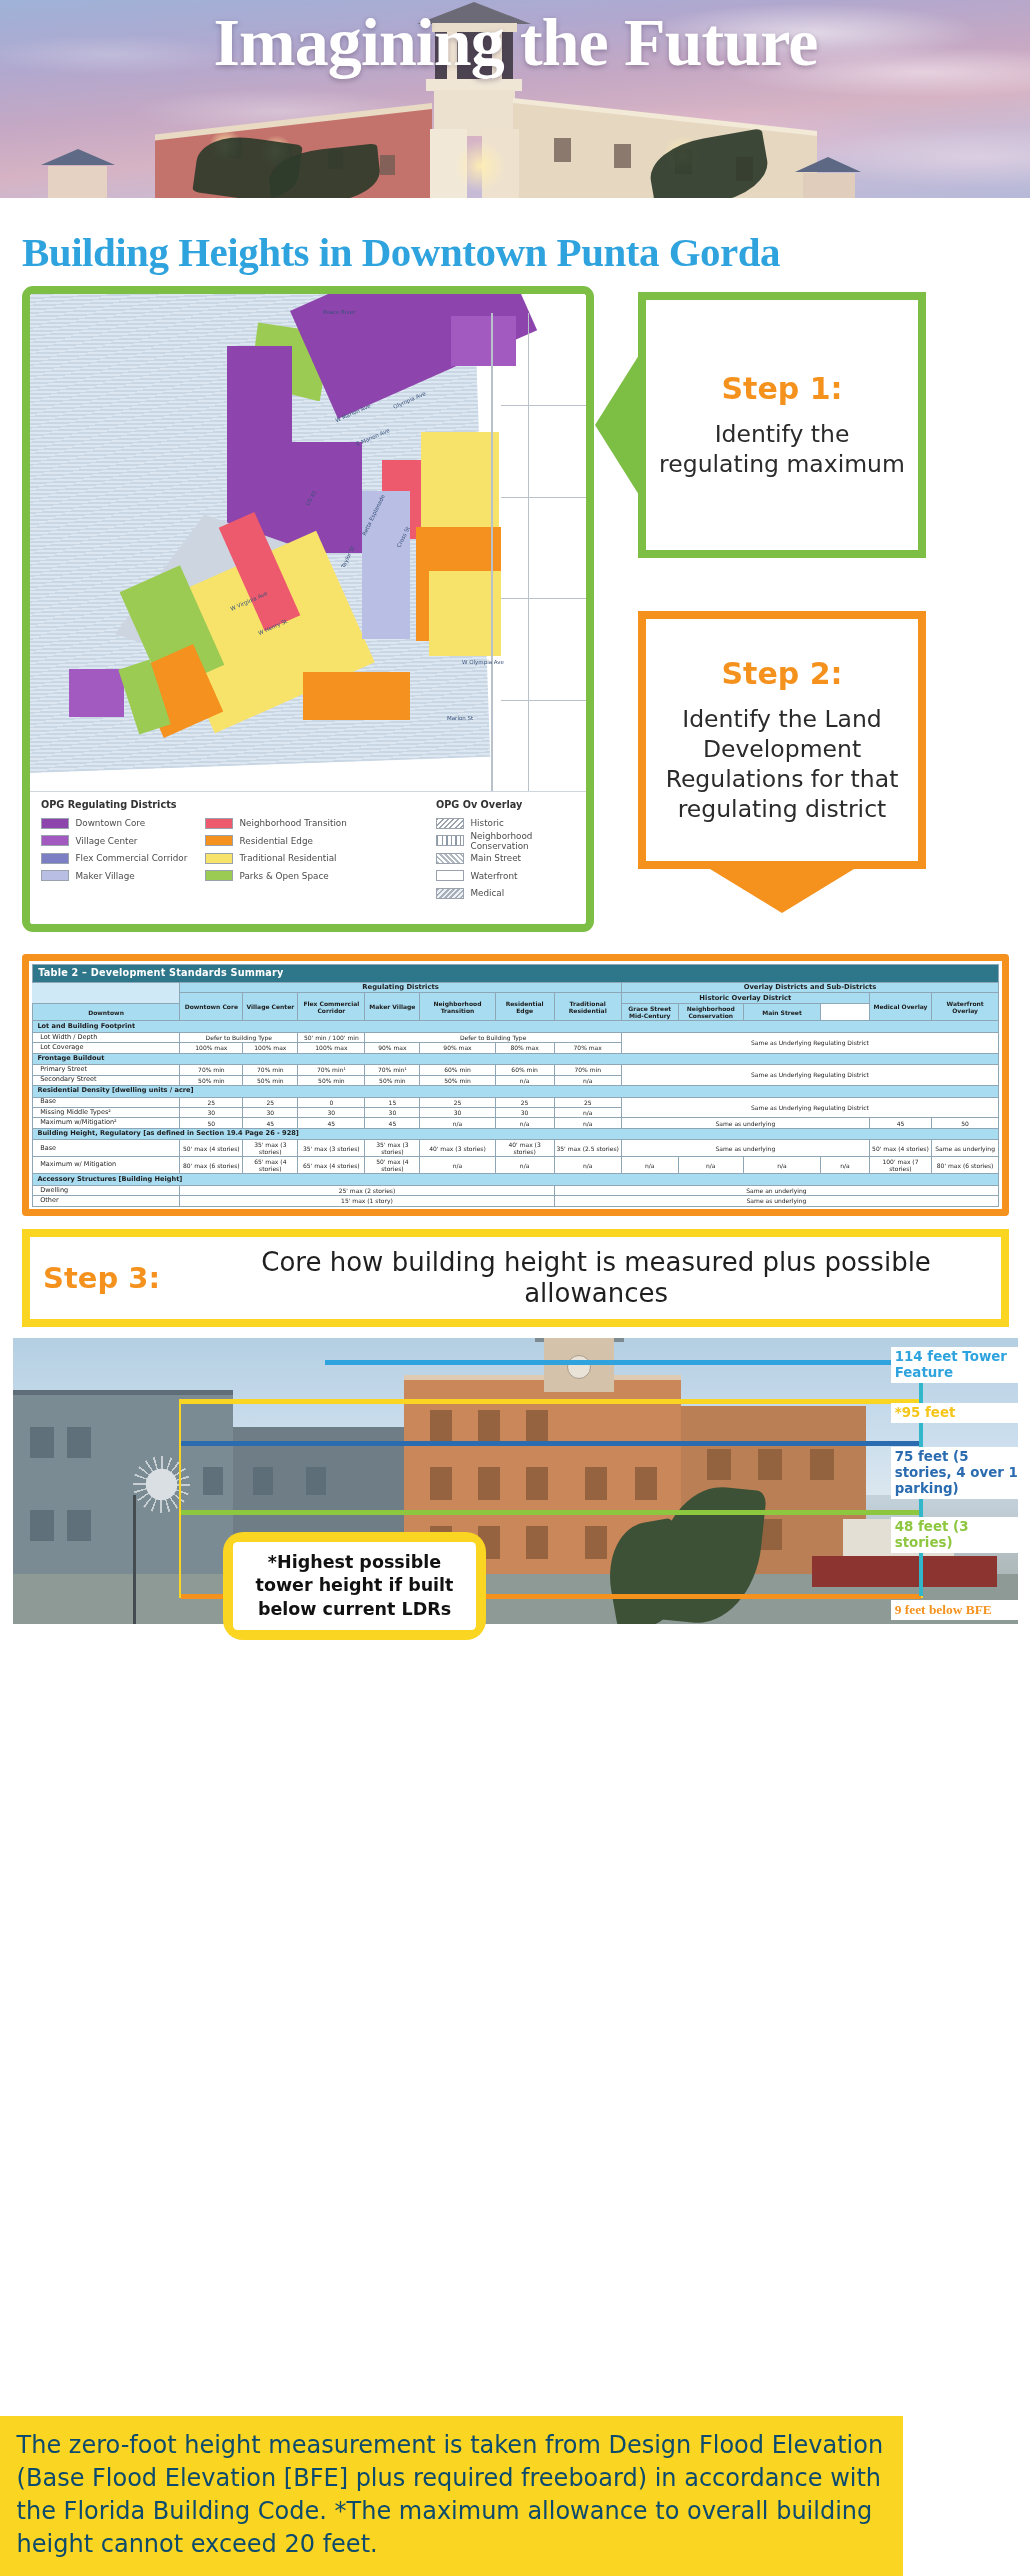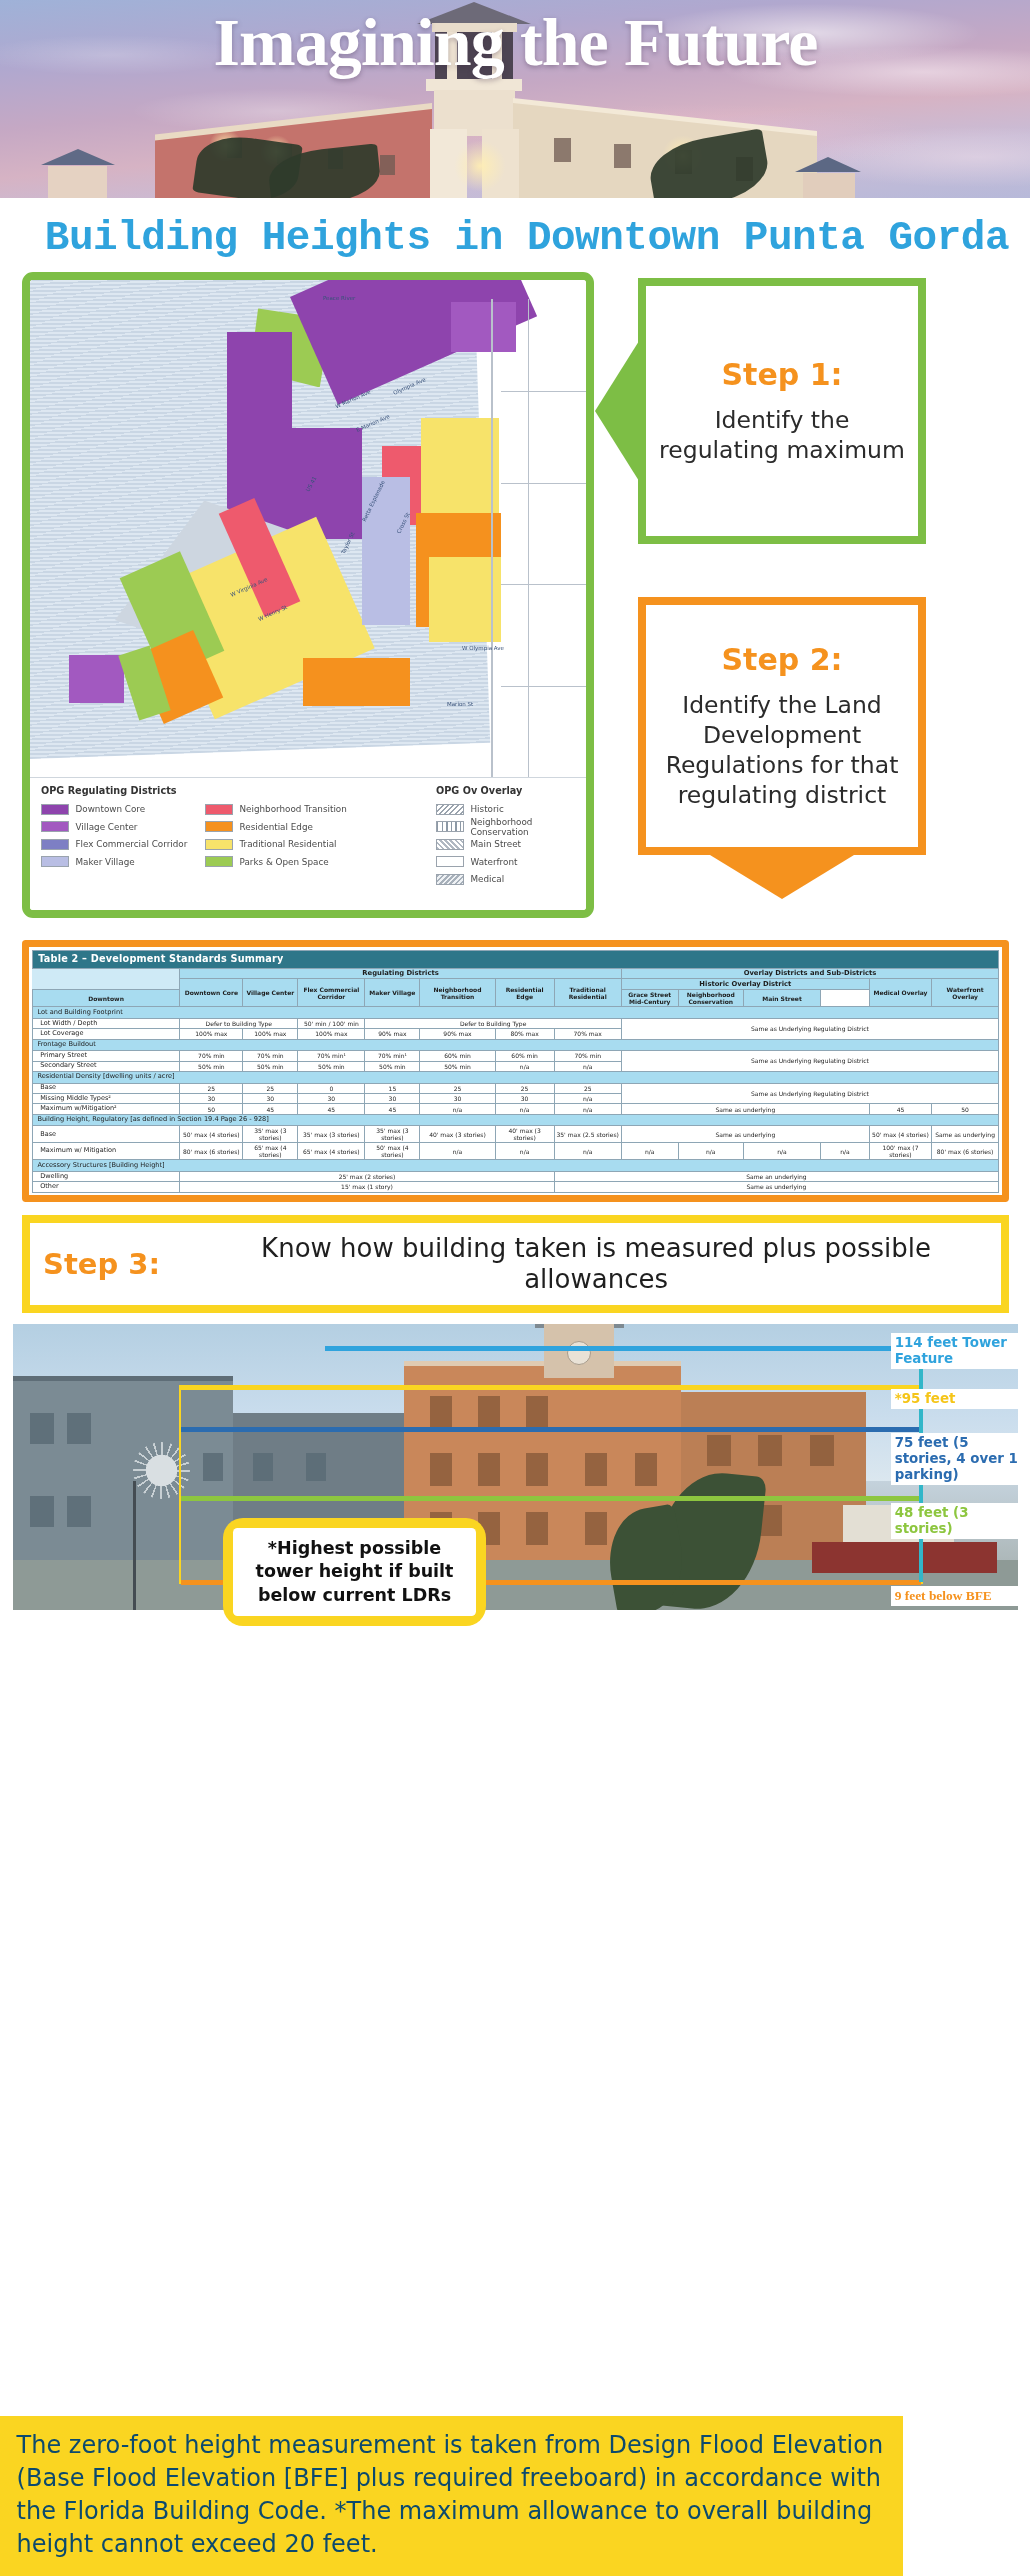--- a/index.html
+++ b/index.html
@@ -85,29 +85,29 @@
     font-size: 68px;
     letter-spacing: -0.9px;
     color: #ffffff;
     text-shadow: 0 1.8px 5.5px rgba(60,40,70,.35);
     z-index: 9;
     line-height: 1.05;
   }
 
   
   .page-title {
-    margin: 16px auto 0;
+    margin: 30px auto 0;
     width: 987px;
-    text-align: right;
+    text-align: left;
     color: #2FA3DD;
     font-weight: 700;
     font-size: 41px;
     line-height: 1.2;
     letter-spacing: -0.5px;
-    font-family: Liberation Mono, monospace;
+    font-family: Liberation Serif, serif;
   }
 
   
   .mid {
     position: relative;
     width: 1031px;
     height: 660px;
     margin-top: 9.2px;
   }
   .map-card {
@@ -227,21 +227,21 @@
     line-height: 1.18;
   }
   .tbl-title {
     background: #2E7689; color:#ffffff; font-weight:700; font-size: 9.7px;
     text-align: left !important; padding: 2.8px 5.5px !important; letter-spacing:0.2px;
   }
   .grp-hdr { background:#A8DCF0; font-weight:700; font-size:6.8px;margin-left:20px; }
   .col-hdr { background:#A8DCF0; font-weight:700; font-size:6px; }
   .blank-hdr { background:#CFEAF6; border-left:0!important; }
   .sect {
-    background:#A8DCF0; font-weight:400; text-align:left !important;
+    background:#A8DCF0; font-weight:700; text-align:left !important;
     font-size: 6.6px; padding: 1.4px 4.6px !important;
   }
   .rowlab { text-align:left !important; padding-left: 7.4px !important; font-size:6.5px; }
   .wide-box { background:#fff; }
 
   
   .step3 {
     margin: 13px auto 0;
     width: 987px;
     border: 8.3px solid #FAD521;
@@ -684,21 +684,21 @@
       <td class="rowlab">Other</td>
       <td colspan="6">15' max (1 story)</td>
       <td colspan="7">Same as underlying</td>
     </tr>
   </tbody>
     </table>
 </div>
 
 <div class="step3">
   <div class="step3-label">Step 3:</div>
-  <div class="step3-text">Know how building taken is measured plus possible allowances</div>
+  <div class="step3-text">Core how building height is measured plus possible allowances</div>
 </div>
 
 <div class="photo-sec">
   <div class="photo">
     <div class="sky"></div>
     <div class="bldgA-roof"></div>
     <div class="bldgA"></div>
     <div class="sunburst"></div>
     <div class="bldgB"></div>
     <div class="bldgC-top"></div>

